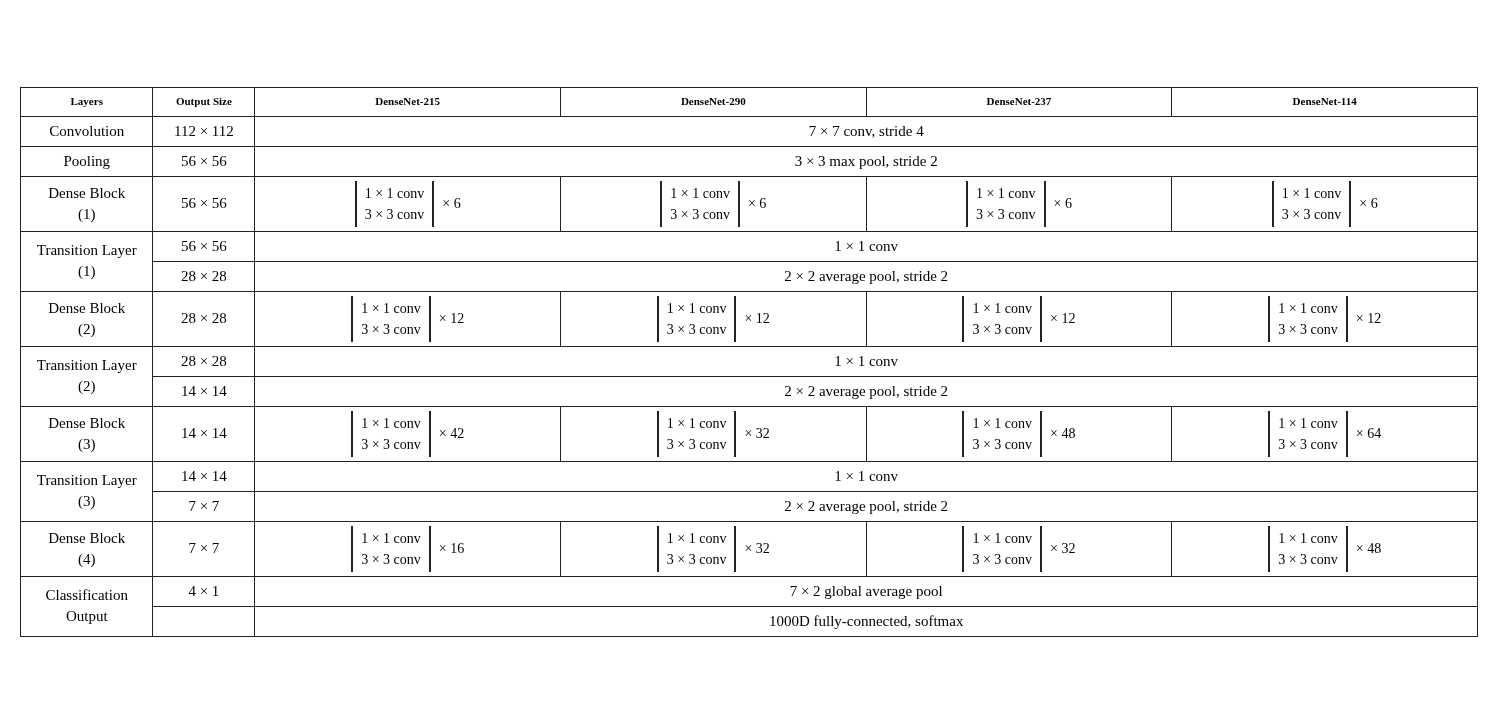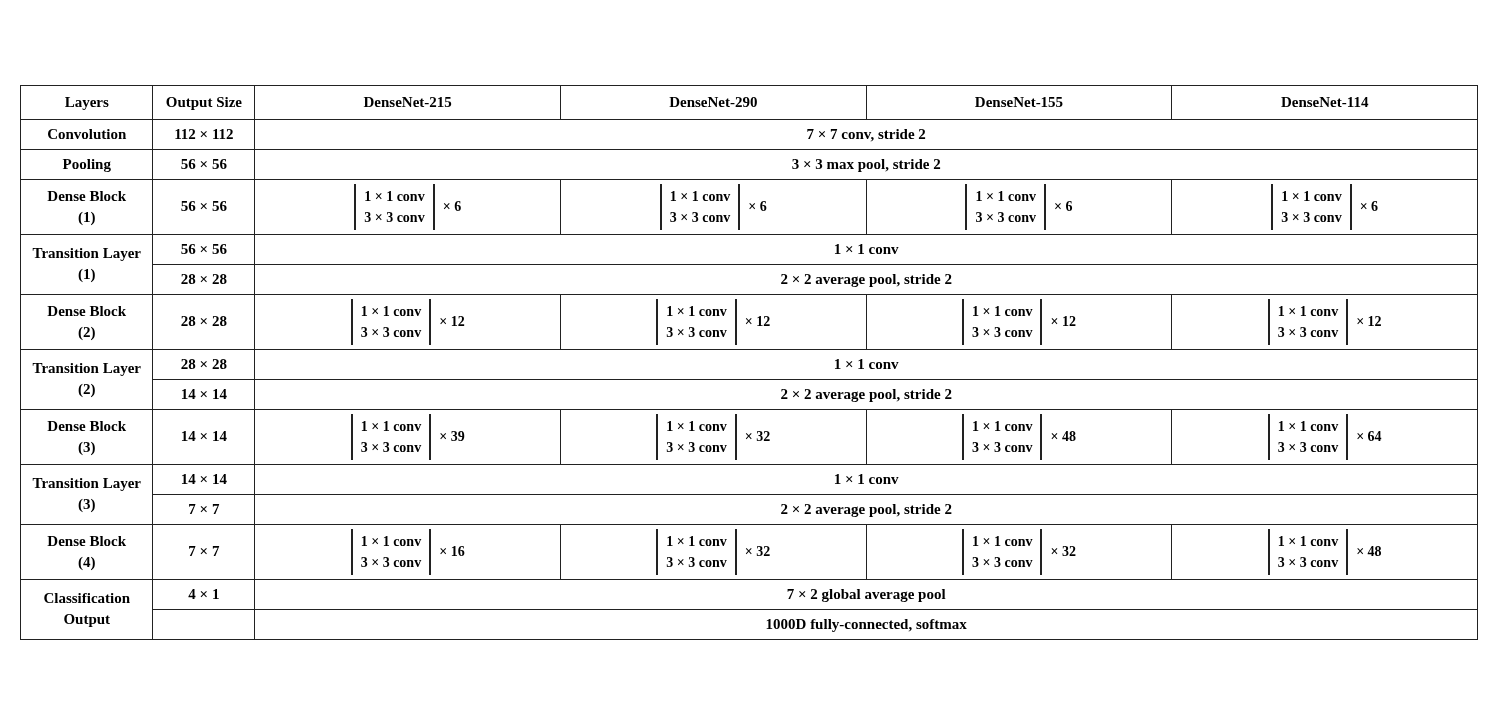--- a/index.html
+++ b/index.html
@@ -20,25 +20,24 @@
       width: 100%;
       border-collapse: collapse;
       border: 1.5px solid #222;
     }
     th, td {
       border: 1px solid #222;
       text-align: center;
       vertical-align: middle;
       padding: 4px 4px;
       line-height: 1.4;
-      font-weight: bold;
     }
     thead th {
       font-weight: bold;
-      font-size: 15px;
+      font-size: 11px;
       padding: 6px 8px;
     }
     .col-layers { width: 130px; }
     .col-output { width: 100px; text-align: center; }
     .col-dn { width: 300px; }
 
     .bracket-cell {
       display: inline-flex;
       align-items: center;
       gap: 4px;
@@ -68,30 +67,30 @@
 <body>
 
 <div class="table-wrapper">
   <table>
     <thead>
       <tr class="thick-top thick-bottom">
         <th class="col-layers">Layers</th>
         <th class="col-output">Output Size</th>
         <th class="col-dn">DenseNet-215</th>
         <th class="col-dn">DenseNet-290</th>
-        <th class="col-dn">DenseNet-155</th>
+        <th class="col-dn">DenseNet-237</th>
         <th class="col-dn">DenseNet-114</th>
       </tr>
     </thead>
     <tbody>
 
       <tr>
         <td>Convolution</td>
         <td>112 × 112</td>
-        <td colspan="4">7 × 7 conv, stride 2</td>
+        <td colspan="4">7 × 7 conv, stride 4</td>
       </tr>
 
       <tr>
         <td>Pooling</td>
         <td>56 × 56</td>
         <td colspan="4">3 × 3 max pool, stride 2</td>
       </tr>
 
       <tr>
         <td rowspan="2">
@@ -216,21 +215,21 @@
           <span>Dense Block</span><br>
           <span>(3)</span>
         </td>
         <td rowspan="2">14 × 14</td>
         <td>
           <div class="bracket-cell">
             <div class="bracket-content">
               <span>1 × 1 conv</span>
               <span>3 × 3 conv</span>
             </div>
-            <span class="times-label">× 39</span>
+            <span class="times-label">× 42</span>
           </div>
         </td>
         <td>
           <div class="bracket-cell">
             <div class="bracket-content">
               <span>1 × 1 conv</span>
               <span>3 × 3 conv</span>
             </div>
             <span class="times-label">× 32</span>
           </div>

